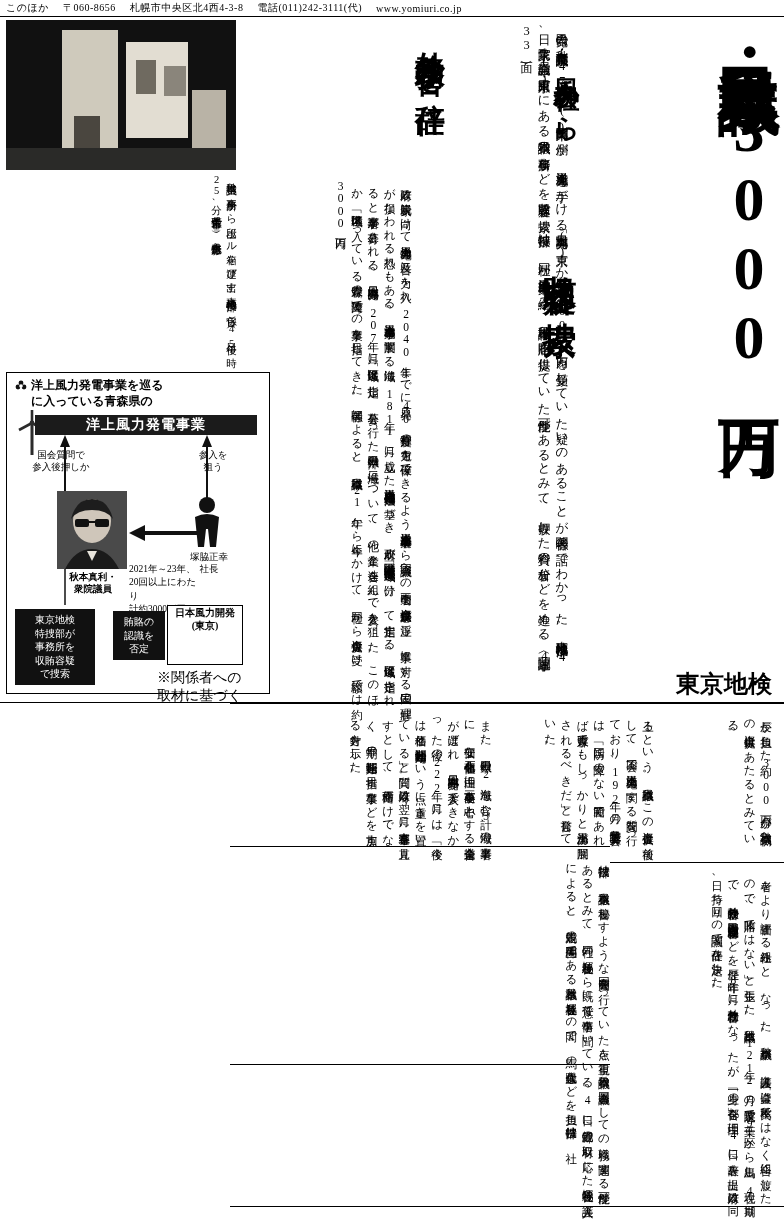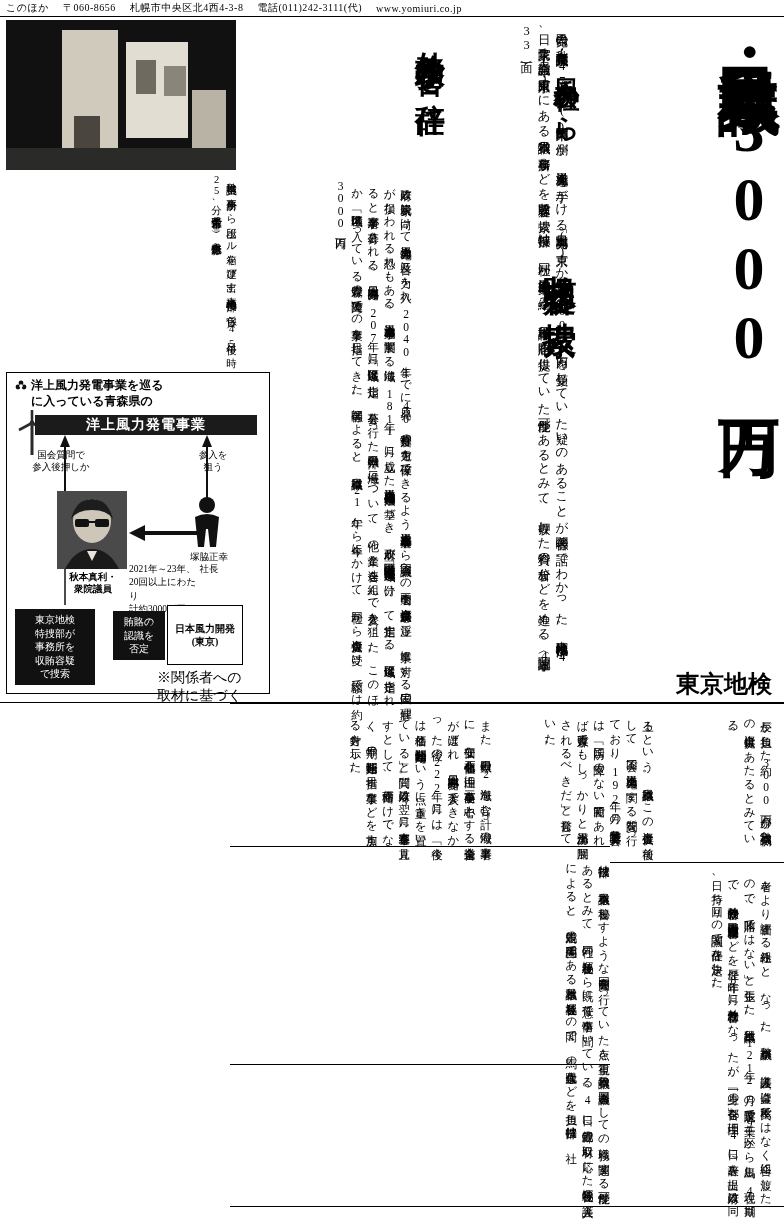--- a/index.html
+++ b/index.html
@@ -31,21 +31,21 @@
   
   .diagram{position:absolute;left:6px;top:372px;width:262px;height:320px;border:1px solid #000;background:#fff;}
   .dg-title{position:absolute;left:8px;top:8px;font-size:12px;font-weight:bold;line-height:1.35;}
   .dg-flower{position:absolute;left:8px;top:7px;width:12px;height:12px;}
   .dg-band{position:absolute;left:28px;top:42px;width:222px;height:20px;background:#1b1b1b;color:#fff;
            font-size:14px;font-weight:bold;display:flex;align-items:center;justify-content:center;letter-spacing:1px;}
   .dg-turbine{position:absolute;left:8px;top:28px;width:30px;height:46px;}
   .lbl{position:absolute;font-size:9.5px;line-height:1.3;text-align:center;}
   .blk{position:absolute;background:#111;color:#fff;font-size:10px;line-height:1.35;padding:4px 3px;text-align:center;}
   .wbox{position:absolute;border:1px solid #000;background:#fff;font-size:10px;line-height:1.3;
-        text-align:center;display:flex;align-items:center;justify-content:center;}
+        text-align:center;display:flex;justify-content:center;}
   .portrait{position:absolute;left:50px;top:118px;width:70px;height:78px;background:#3a3a3a;overflow:hidden;}
   
   .hrule{position:absolute;background:#000;}
 </style>
 </head>
 <body>
 
 <div class="page">
 
   <div class="masthead">

